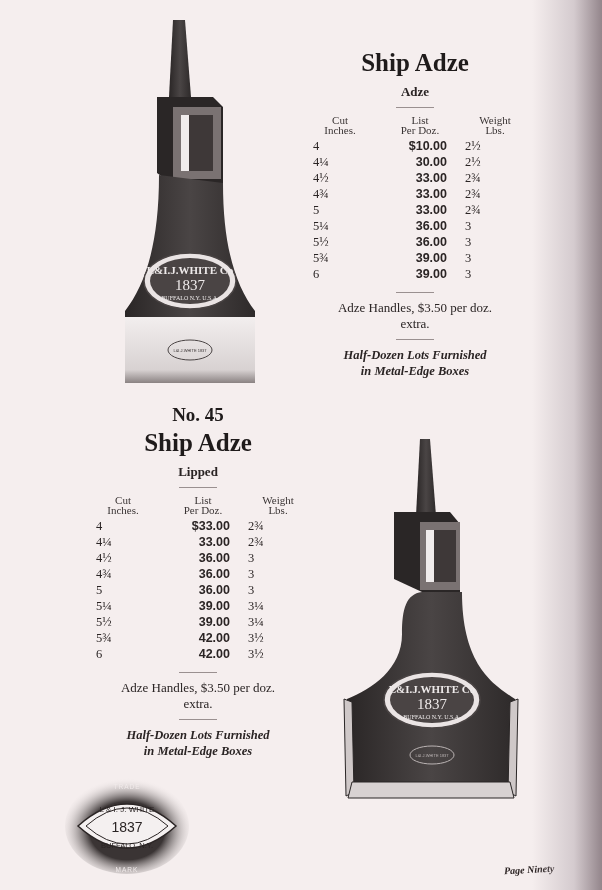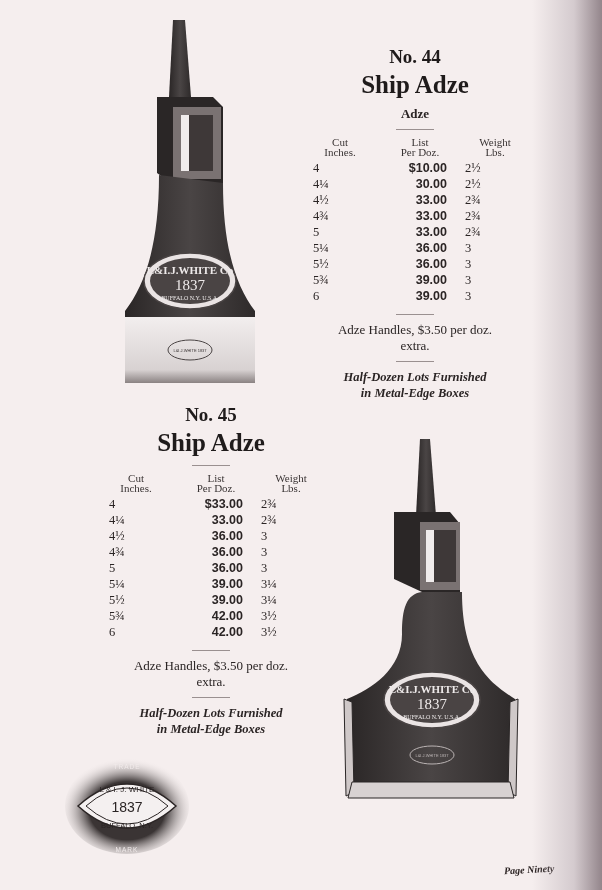--- a/index.html
+++ b/index.html
@@ -82,21 +82,20 @@
     <text x="65" y="259" text-anchor="middle" font-family="Liberation Serif, serif" font-size="11" fill="#eeeaea" font-weight="bold">L&amp;I.J.WHITE Co</text>
     <text x="65" y="275" text-anchor="middle" font-family="Liberation Serif, serif" font-size="15" fill="#eeeaea">1837</text>
     <text x="65" y="285" text-anchor="middle" font-family="Liberation Serif, serif" font-size="6" fill="#eeeaea">BUFFALO N.Y. U.S.A.</text>
 
     <ellipse cx="65" cy="335" rx="22" ry="10" fill="none" stroke="#4a4444" stroke-width="1"></ellipse>
     <text x="65" y="337" text-anchor="middle" font-family="Liberation Sans, sans-serif" font-size="4" fill="#3a3434">L&amp;I.J.WHITE 1837</text>
   </svg>
 </div>
 
 <div class="block" style="left:290px; top:46px; width:250px;">
-  <div class="no-title">No. 44</div>
   <div class="main-title">Ship Adze</div>
   <div class="subtitle">Adze</div>
   <div class="rule"></div>
   <table class="price">
     <thead>
       <tr>
         <th style="width:70px;"><span>Cut</span><br><span>Inches.</span></th>
         <th style="width:90px;"><span>List</span><br><span>Per Doz.</span></th>
         <th style="width:60px;"><span>Weight</span><br><span>Lbs.</span></th>
       </tr>
@@ -154,23 +153,24 @@
     <div>Adze Handles, $3.50 per doz.</div>
     <div>extra.</div>
   </div>
   <div class="rule"></div>
   <div class="boxes">
     <div>Half-Dozen Lots Furnished</div>
     <div>in Metal-Edge Boxes</div>
   </div>
 </div>
 
-<div class="block" style="left:86px; top:404px; width:250px;">
+<div class="block" style="left:73px; top:404px; width:250px;">
   <div class="no-title">No. 45</div>
   <div class="main-title">Ship Adze</div>
+  <div class="subtitle">Lipped</div>
   <div class="rule"></div>
   <table class="price">
     <thead>
       <tr>
         <th style="width:70px;"><span>Cut</span><br><span>Inches.</span></th>
         <th style="width:90px;"><span>List</span><br><span>Per Doz.</span></th>
         <th style="width:60px;"><span>Weight</span><br><span>Lbs.</span></th>
       </tr>
     </thead>
     <tbody>
@@ -261,21 +261,21 @@
     <ellipse cx="90" cy="266" rx="42" ry="23" fill="#4a4444"></ellipse>
     <text x="90" y="259" text-anchor="middle" font-family="Liberation Serif, serif" font-size="11" fill="#eeeaea" font-weight="bold">L&amp;I.J.WHITE Co</text>
     <text x="90" y="275" text-anchor="middle" font-family="Liberation Serif, serif" font-size="15" fill="#eeeaea">1837</text>
     <text x="90" y="285" text-anchor="middle" font-family="Liberation Serif, serif" font-size="6" fill="#eeeaea">BUFFALO N.Y. U.S.A.</text>
 
     <ellipse cx="90" cy="321" rx="22" ry="9" fill="none" stroke="#bbb4b4" stroke-width="1"></ellipse>
     <text x="90" y="323" text-anchor="middle" font-family="Liberation Sans, sans-serif" font-size="4" fill="#bbb4b4">L&amp;I.J.WHITE 1837</text>
   </svg>
 </div>
 
-<div class="illus" style="left:62px; top:748px; width:130px; height:110px;">
+<div class="illus" style="left:62px; top:768px; width:130px; height:110px;">
   <svg width="130" height="110" viewBox="0 0 130 110">
     <defs>
       <radialGradient id="halo" cx="0.5" cy="0.55" r="0.55">
         <stop offset="0.55" stop-color="#3a3434"></stop>
         <stop offset="1" stop-color="#f5eeee" stop-opacity="0"></stop>
       </radialGradient>
     </defs>
     <ellipse cx="65" cy="58" rx="62" ry="48" fill="url(#halo)"></ellipse>
     <path d="M16,58 Q65,14 114,58 Q65,102 16,58 Z" fill="#f4f0f0" stroke="#2a2424" stroke-width="1.5"></path>
     <path d="M24,58 Q65,22 106,58 Q65,94 24,58 Z" fill="none" stroke="#2a2424" stroke-width="1"></path>

